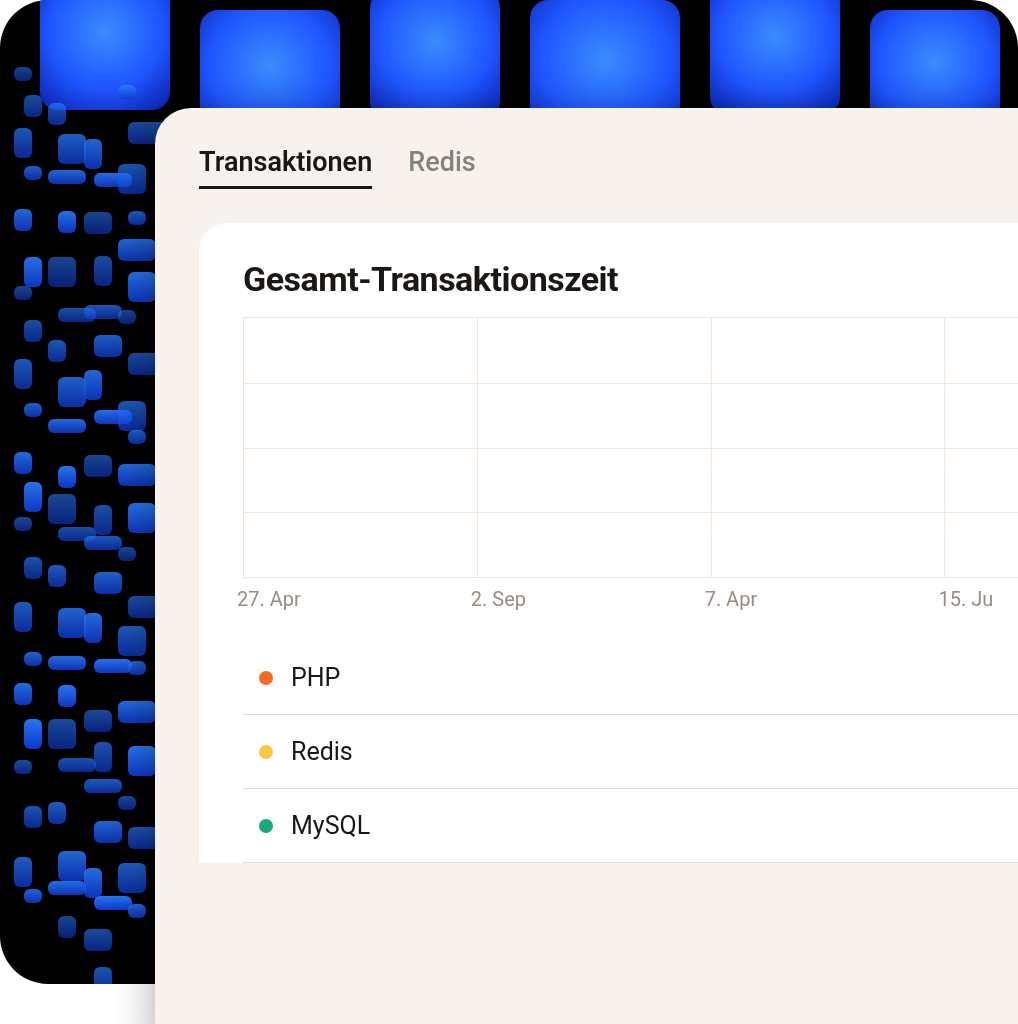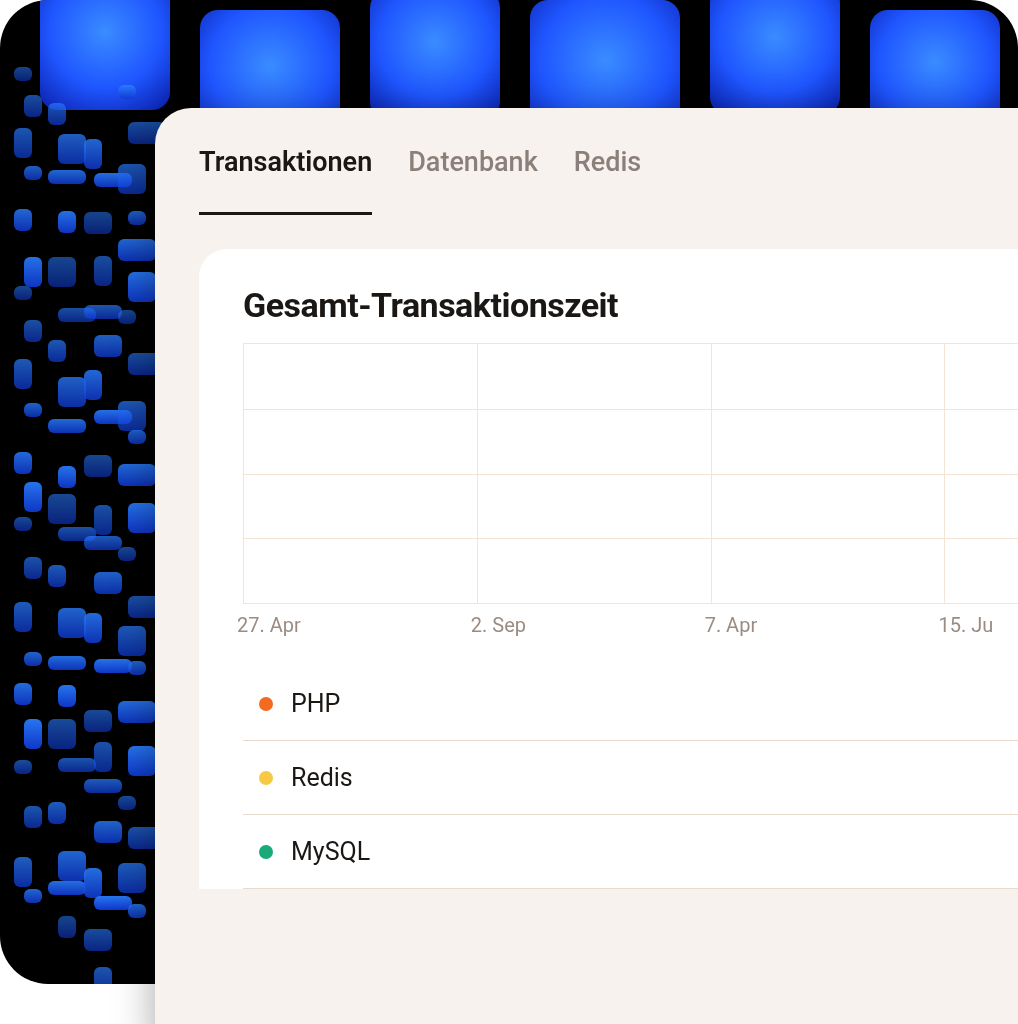--- a/index.html
+++ b/index.html
@@ -63,21 +63,21 @@
   
   .tabs {
     display: flex;
     gap: 36px;
     padding: 38px 44px 0 44px;
     font-size: 27px;
     font-weight: 500;
     color: #8a7f79;
   }
   .tab {
-    padding-bottom: 34px;
+    padding-bottom: 8px;
     cursor: pointer;
   }
   .tab.active {
     color: #1a1714;
     border-bottom: 3px solid #1a1714;
     font-weight: 600;
   }
 
   
   .chart-card {
@@ -267,21 +267,20 @@
         <div class="d" style="left: 128px; top: 827px; width: 38px; height: 22px; opacity: 0.67;"></div>
         <div class="d" style="left: 118px; top: 863px; width: 28px; height: 30px; opacity: 0.74;"></div>
         <div class="d" style="left: 128px; top: 904px; width: 18px; height: 14px; opacity: 0.81;"></div>
       </div>
   </div>
 
   <div class="window">
 
     <div class="tabs">
       <div class="tab active">Transaktionen</div>
-      <div class="tab">Datenbank</div>
       <div class="tab">Redis</div>
     </div>
 
     <div class="chart-card">
       <div class="chart-title">Gesamt-Transaktionszeit</div>
 
       <div class="plot-wrap">
         <div class="plot" id="plot">
             <div class="grid-h" style="top: 25%;"></div>
             <div class="grid-h" style="top: 50%;"></div>

